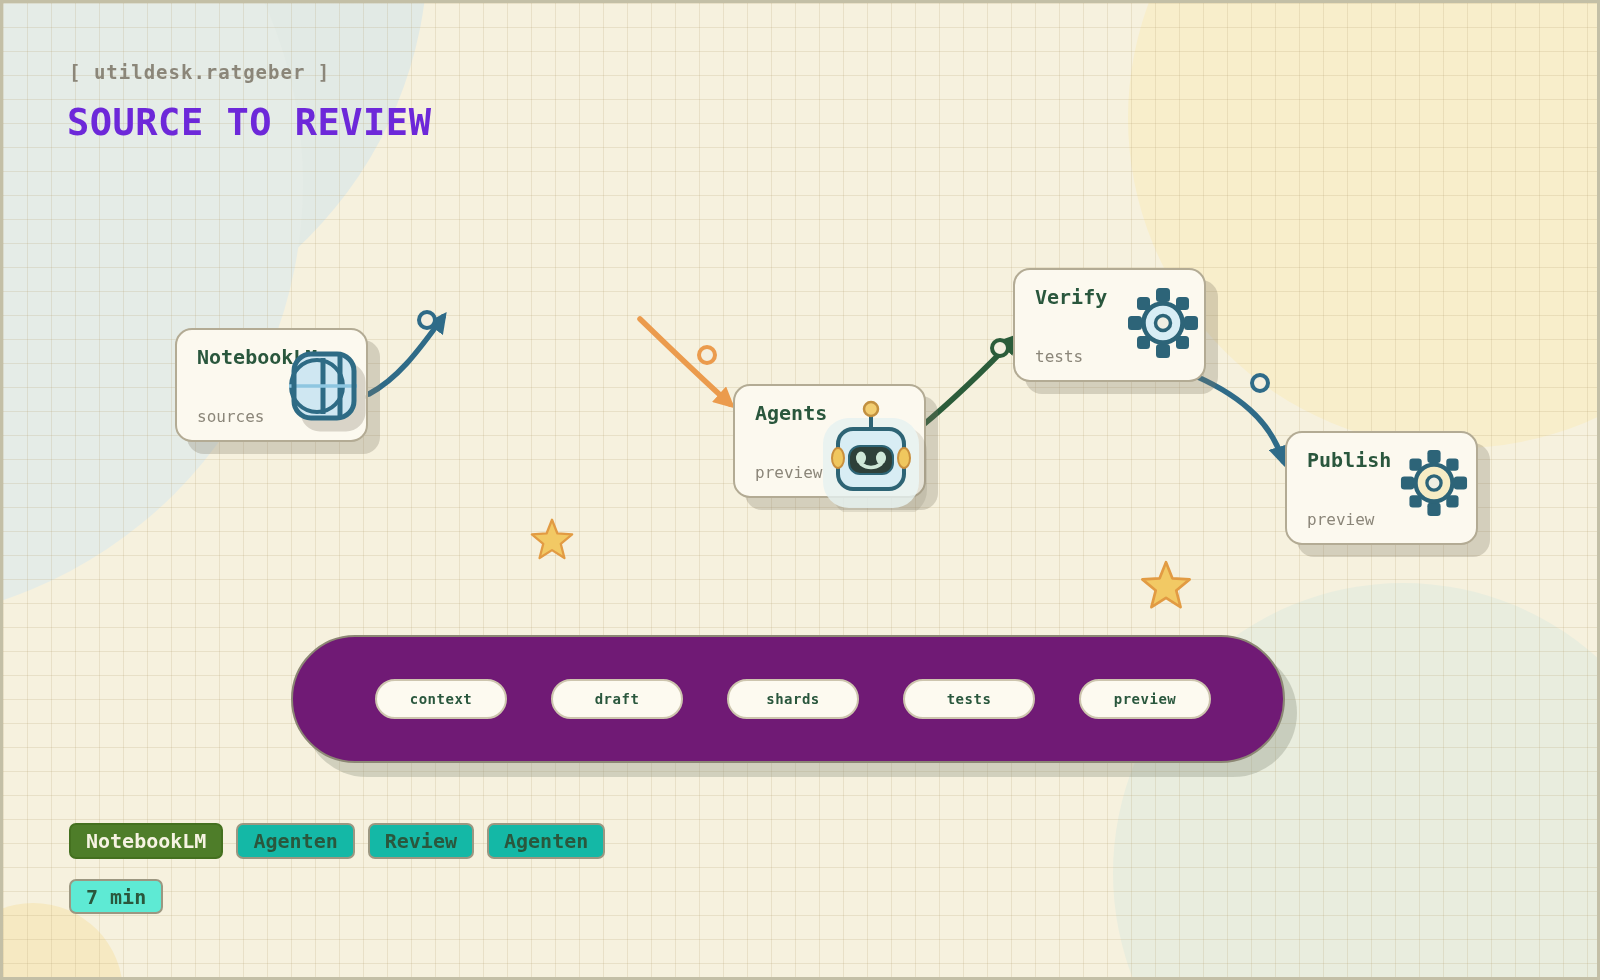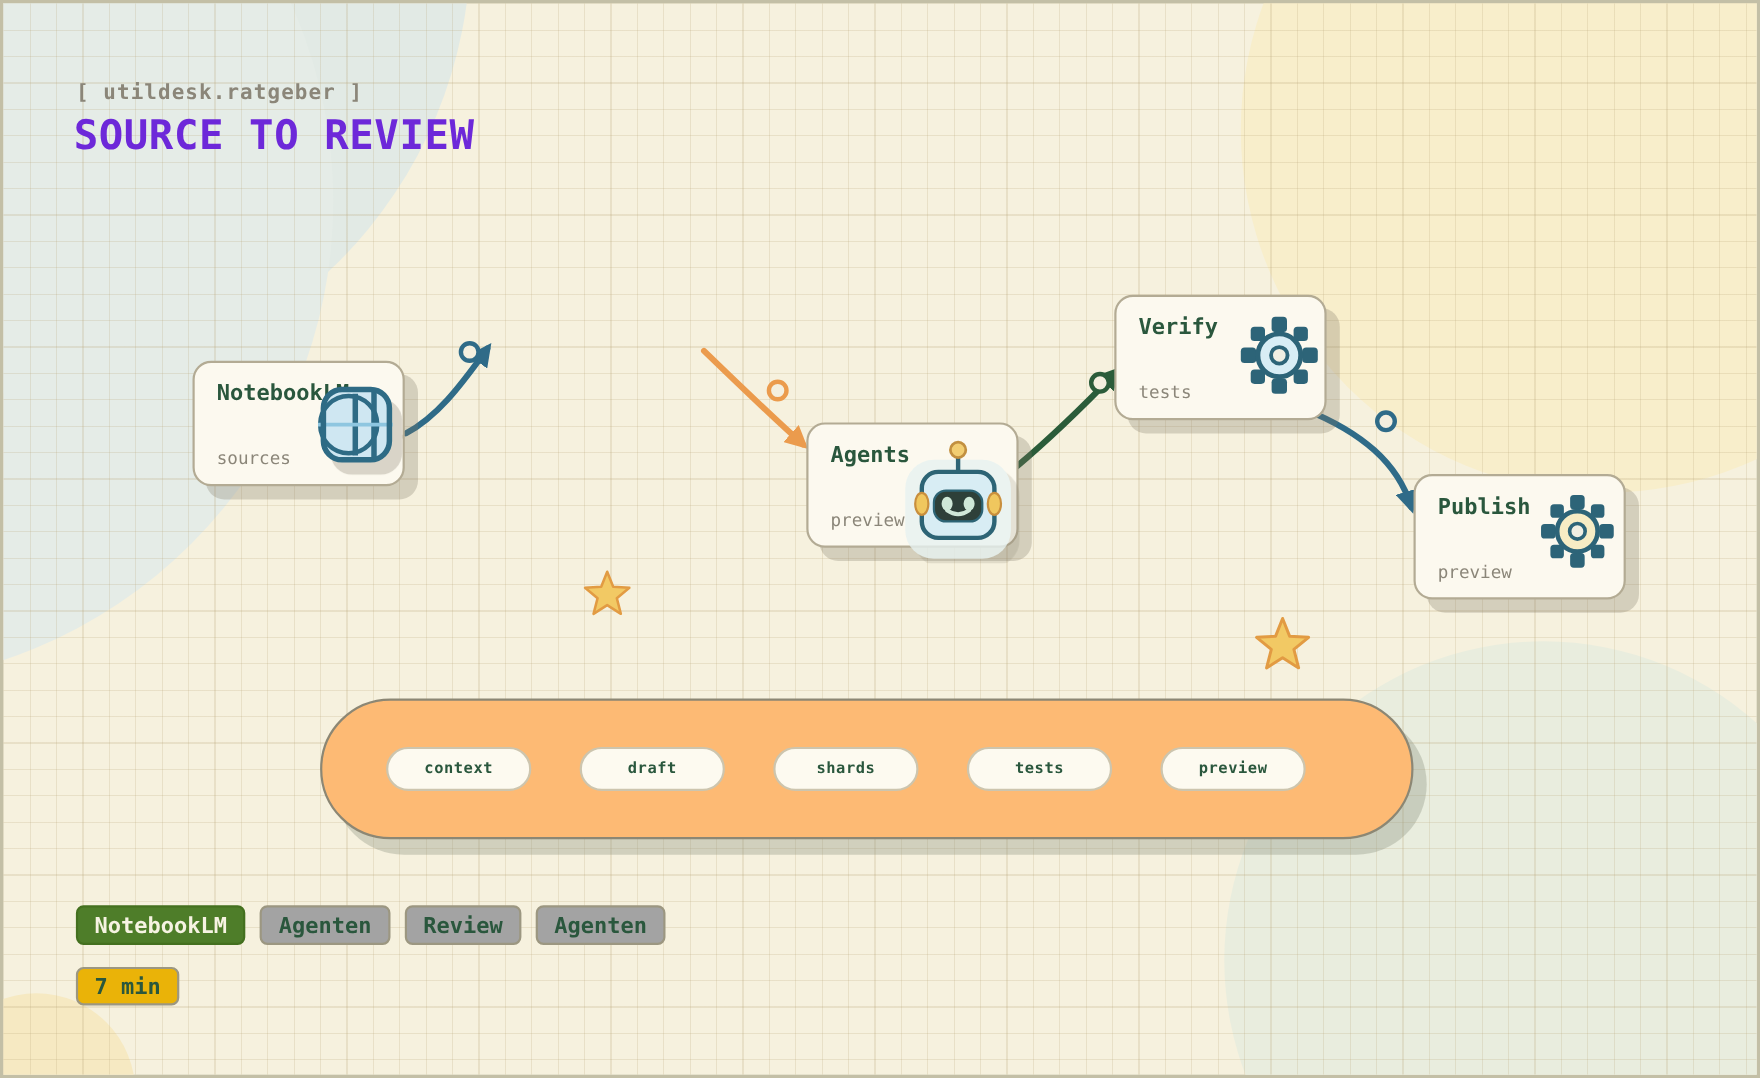--- a/index.html
+++ b/index.html
@@ -18,64 +18,64 @@
   .blob-corner{left:-60px;top:900px;width:180px;height:180px;background:#f6e9c2;}
   
   .grid{
     position:absolute;inset:0;z-index:1;pointer-events:none;
     background-image:
       repeating-linear-gradient(to right, rgba(183,163,118,0.22) 0 1px, transparent 1px 24px),
       repeating-linear-gradient(to bottom, rgba(183,163,118,0.22) 0 1px, transparent 1px 24px);
   }
   
   .brand{position:absolute;left:66px;top:58px;z-index:5;
-    font-size:19px;font-weight:700;color:#8b8679;letter-spacing:1px;margin-top:12px;}
+    font-size:19px;font-weight:700;color:#8b8679;letter-spacing:1px;}
   .page-title{position:absolute;left:64px;top:98px;z-index:5;
     font-size:37px;font-weight:700;color:#6d28d9;letter-spacing:0.5px;}
   
   .flow-svg{position:absolute;inset:0;z-index:2;}
   
   .node{
     position:absolute;width:193px;height:114px;z-index:3;
     background:#fcf9ef;border:2px solid #b3ab94;border-radius:17px;
     box-shadow:12px 12px 0 rgba(125,120,100,0.28);
     box-sizing:border-box;
   }
   .node-title{position:absolute;left:20px;top:15px;font-size:20px;font-weight:700;color:#2a573d;}
   .node-sub{position:absolute;left:20px;bottom:14px;font-size:16px;color:#8b8679;}
   .node-icon{position:absolute;z-index:4;}
   
   .star{position:absolute;z-index:2;}
   
   .tray{
     position:absolute;left:288px;top:632px;width:994px;height:128px;z-index:3;
-    background:#fdba74;border:2px solid #8c8774;border-radius:64px;
+    background:#701a75;border:2px solid #8c8774;border-radius:64px;
     box-shadow:12px 14px 0 rgba(141,146,128,0.35);
     box-sizing:border-box;display:flex;align-items:center;gap:44px;
-    padding-left:58px;
+    padding-left:82px;
   }
   .pill{
     width:132px;height:40px;flex:0 0 auto;
     background:#fdfaf0;border:2px solid #cdc5ae;border-radius:22px;
     box-sizing:border-box;display:flex;align-items:center;justify-content:center;
     font-size:14px;font-weight:700;color:#2a573d;letter-spacing:0.5px;
   }
   
   .tags-row{position:absolute;left:66px;top:820px;z-index:3;display:flex;gap:13px;}
   .tag{
     height:36px;padding:0 15px;border-radius:7px;box-sizing:border-box;
     display:flex;align-items:center;justify-content:center;
     font-size:20px;font-weight:700;
-    background:#a3a3a3;border:2px solid #9c9781;color:#2a573d;
+    background:#14b8a6;border:2px solid #9c9781;color:#2a573d;
   }
   .tag-active{background:#4e7d29;border-color:#44701f;color:#f6f3e2;}
   .duration-badge{
     position:absolute;left:66px;top:876px;z-index:3;height:35px;padding:0 15px;
     border-radius:7px;box-sizing:border-box;display:flex;align-items:center;
-    font-size:20px;font-weight:700;background:#eab308;border:2px solid #9c9781;color:#2a573d;
+    font-size:20px;font-weight:700;background:#5eead4;border:2px solid #9c9781;color:#2a573d;
   }
 </style>
 </head>
 <body>
 
 <div class="canvas">
 
   <div class="blob blob-teal-a"></div>
   <div class="blob blob-teal-b"></div>
   <div class="blob blob-yellow"></div>

